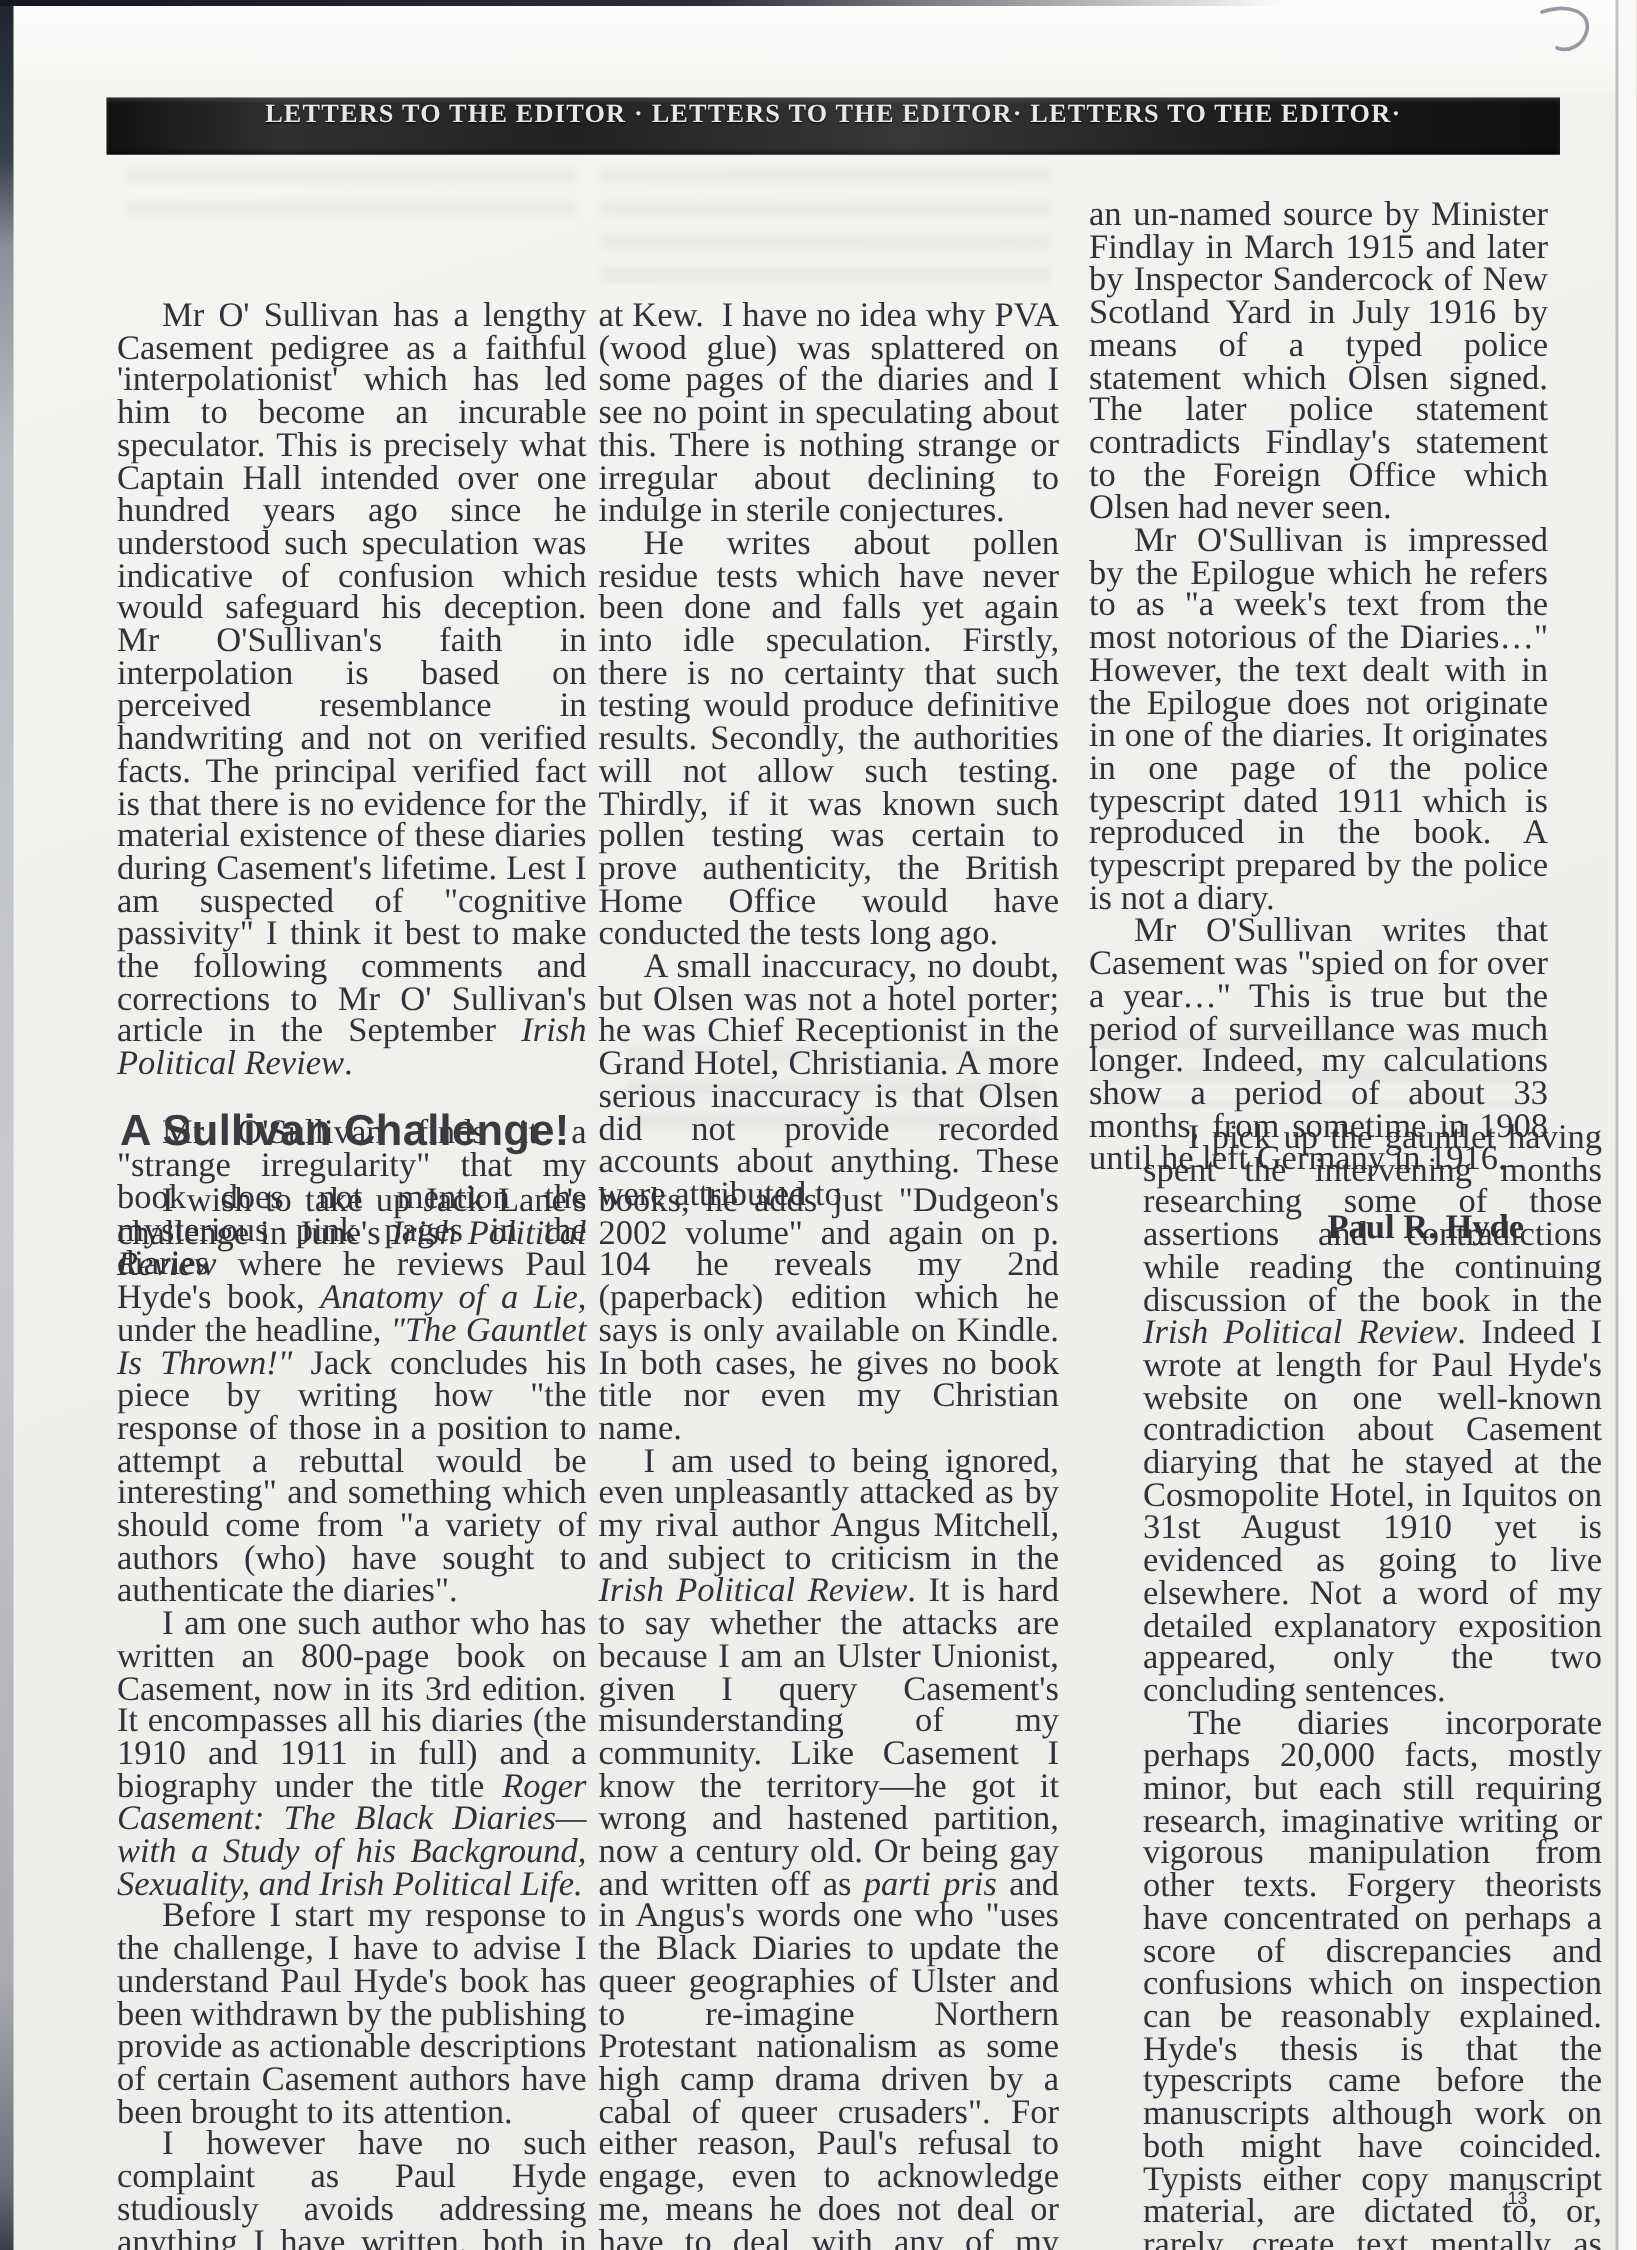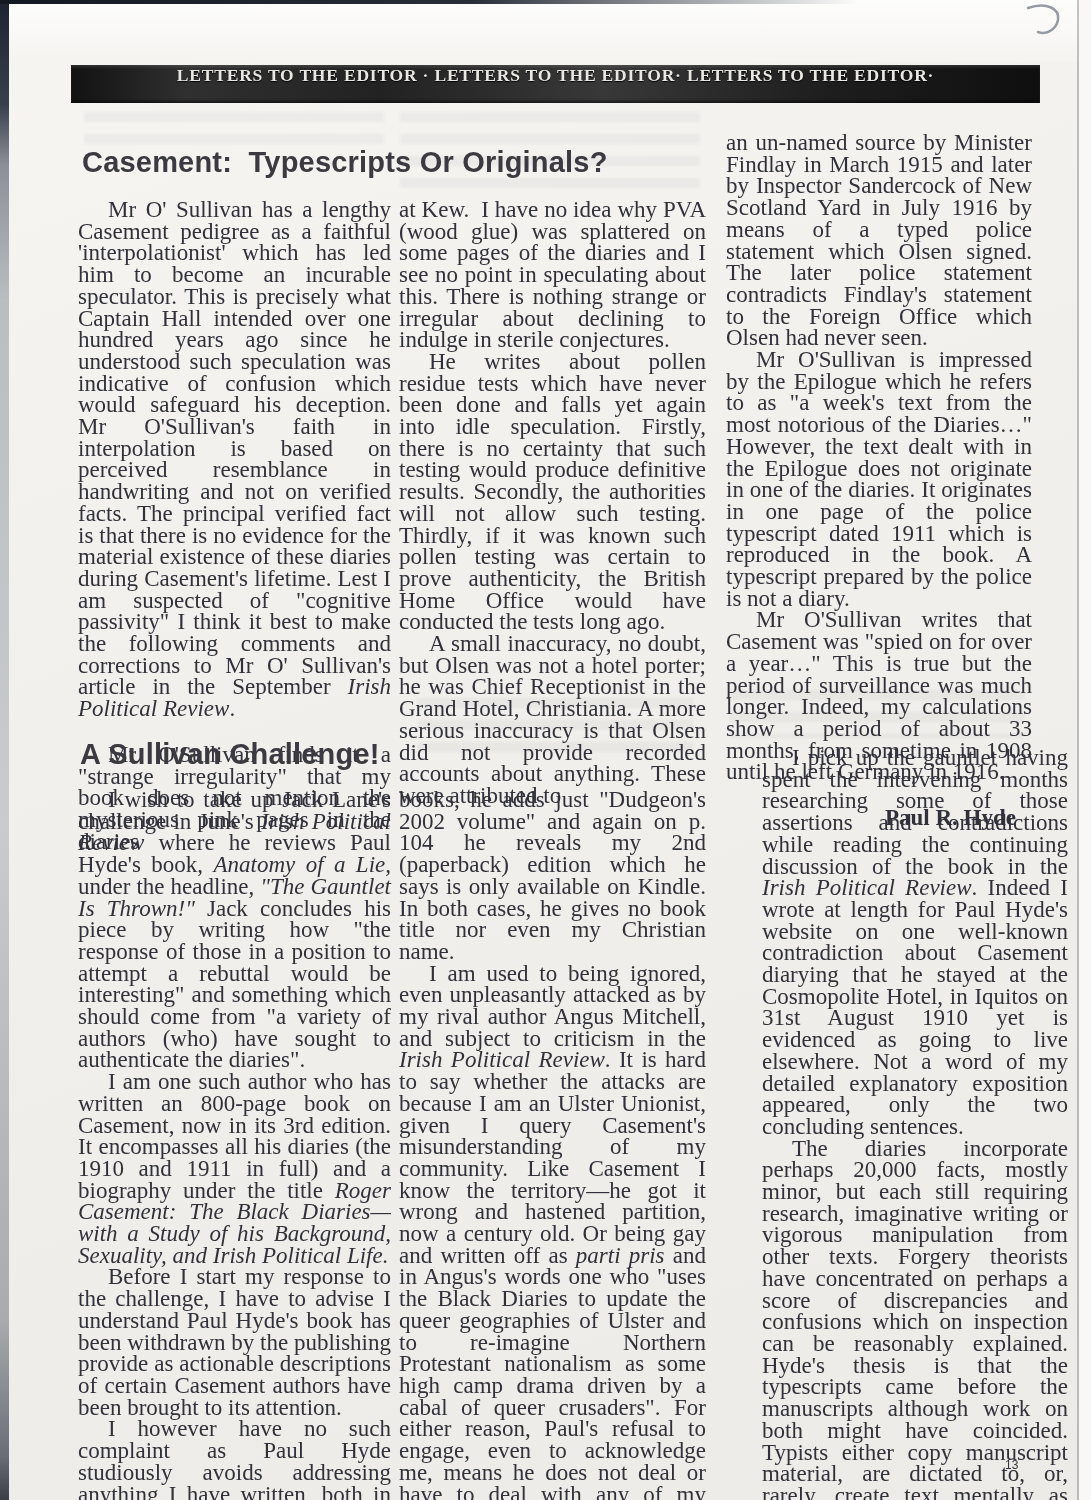--- a/index.html
+++ b/index.html
@@ -52,21 +52,20 @@
 
   <div class="banner">
     <span>LETTERS TO THE EDITOR · LETTERS TO THE EDITOR· LETTERS TO THE EDITOR·</span>
   </div>
 
   <div class="ghost" style="left:84px;top:112px;width:300px;height:44px;"></div>
   <div class="ghost" style="left:400px;top:112px;width:300px;height:88px;"></div>
   <div class="ghost" style="left:418px;top:698px;width:275px;height:66px;"></div>
   <div class="ghost" style="left:730px;top:690px;width:295px;height:48px;"></div>
 
-  <h1 class="headline" id="a1-title">Casement:&nbsp; Typescripts Or Originals?</h1>
 
   <div class="col" id="a1c1">
       <p><span>Mr O' Sullivan has a lengthy Casement pedigree as a faithful 'interpolationist' which has led him to become an incurable speculator. This is precisely what Captain Hall intended over one hundred years ago since he understood such speculation was indicative of confusion which would safeguard his deception. Mr O'Sullivan's faith in interpolation is based on perceived resemblance in handwriting and not on verified facts. The principal verified fact is that there is no evidence for the material existence of these diaries during Casement's lifetime. Lest I am suspected of "cognitive passivity" I think it best to make the following comments and corrections to Mr O' Sullivan's article in the September </span><span class="it">Irish Political Review</span><span>.</span></p>
       <p class="gap"><span>Mr O'Sullivan finds it a "strange irregularity" that my book does not mention the mysterious pink pages in the diaries</span></p>
     </div>
   <div class="col" id="a1c2">
       <p class="noindent"><span>at Kew.&nbsp; I have no idea why PVA (wood glue) was splattered on some pages of the diaries and I see no point in speculating about this. There is nothing strange or irregular about declining to indulge in sterile conjectures.</span></p>
       <p><span>He writes about pollen residue tests which have never been done and falls yet again into idle speculation. Firstly, there is no certainty that such testing would produce definitive results. Secondly, the authorities will not allow such testing. Thirdly, if it was known such pollen testing was certain to prove authenticity, the British Home Office would have conducted the tests long ago.</span></p>
       <p><span>A small inaccuracy, no doubt, but Olsen was not a hotel porter; he was Chief Receptionist in the Grand Hotel, Christiania. A more serious inaccuracy is that Olsen did not provide recorded accounts about anything. These were attributed to</span></p>
     </div>

